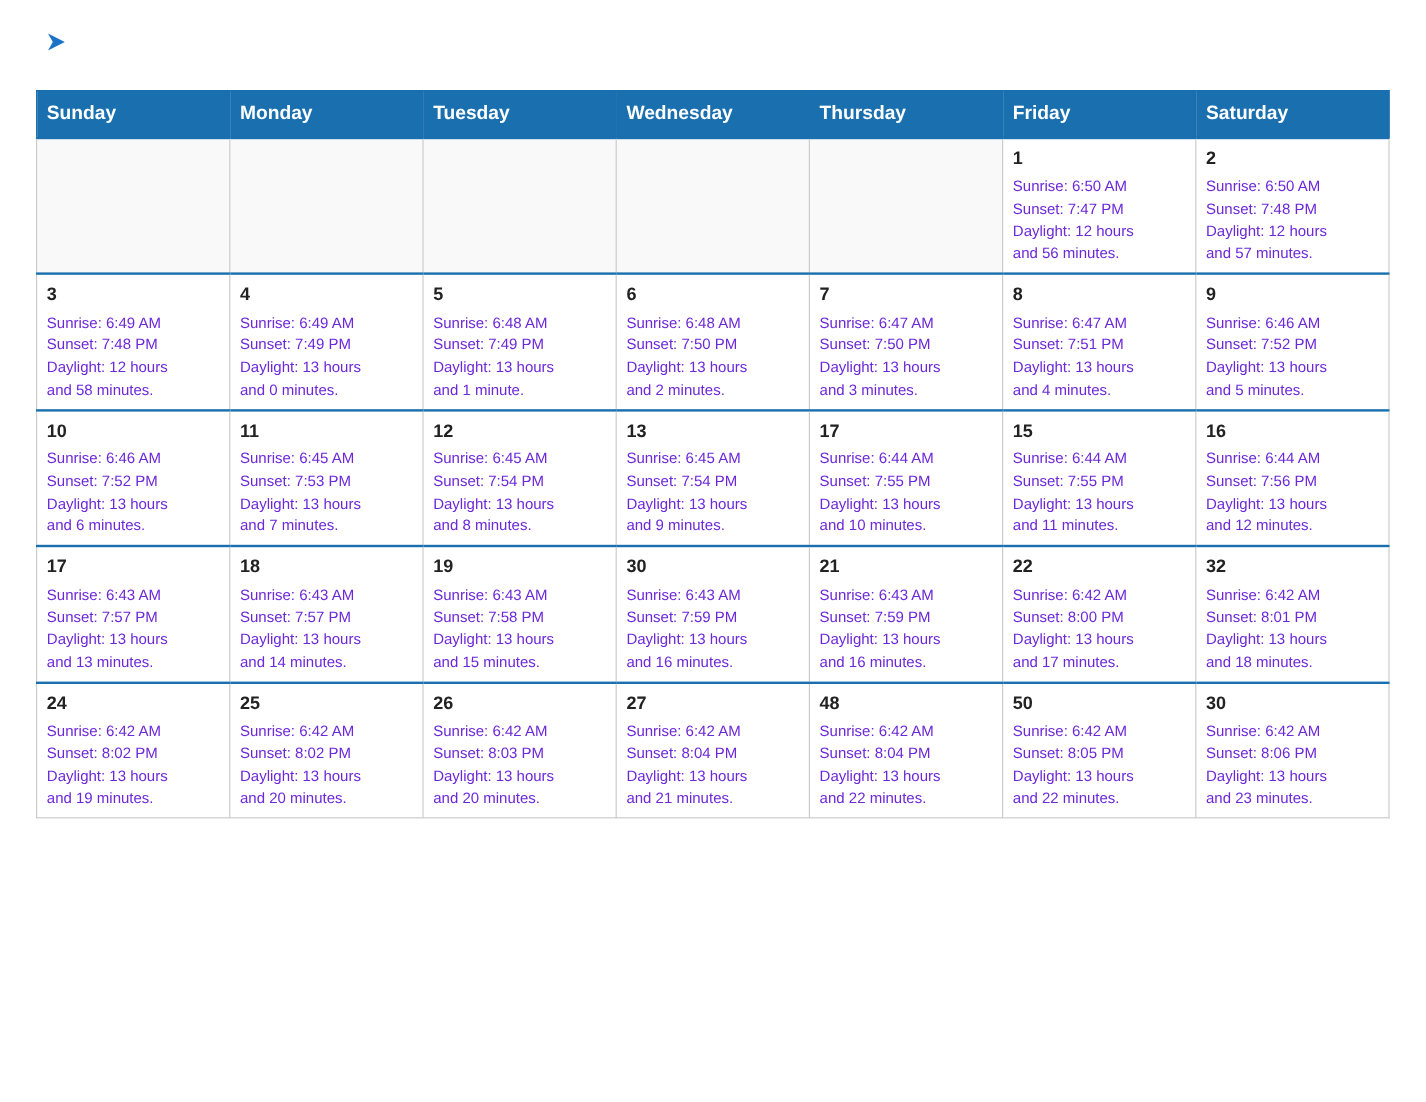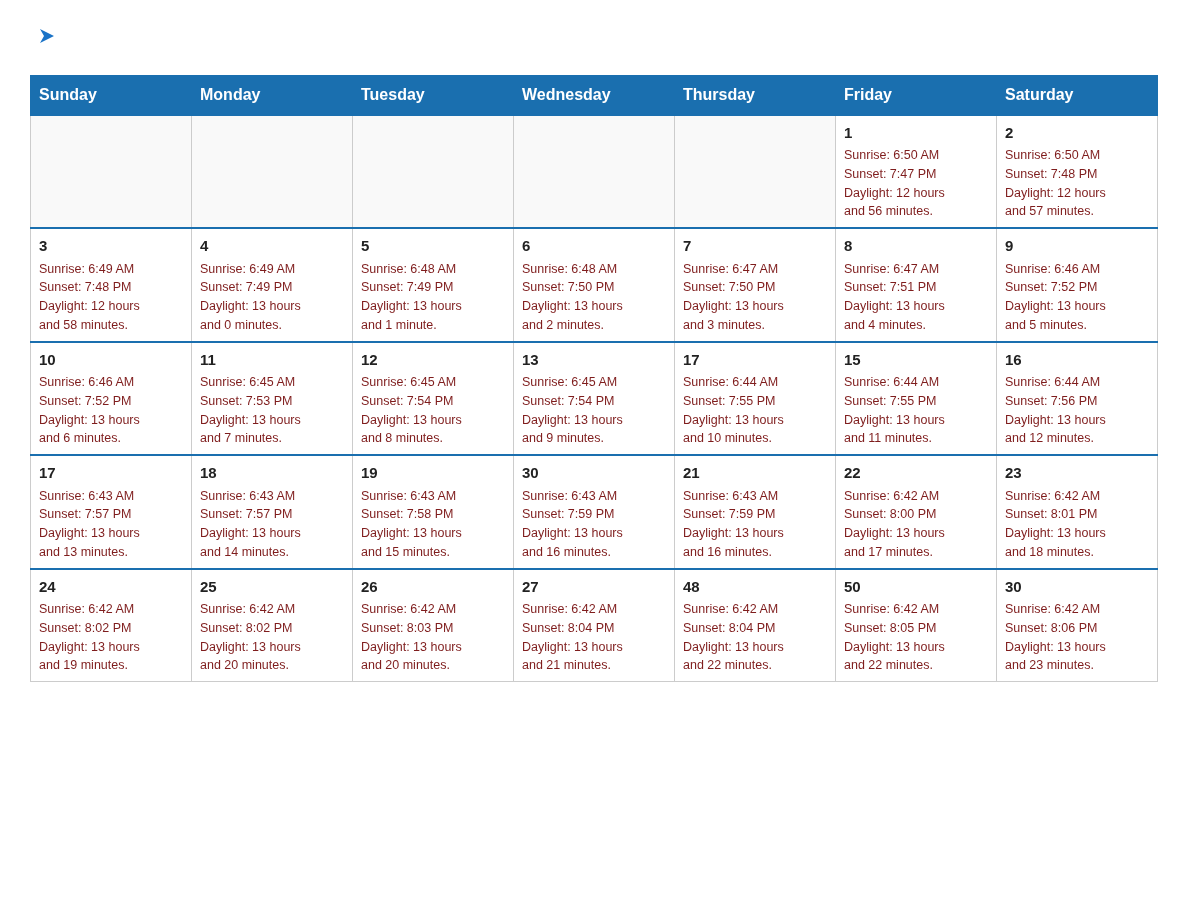--- a/index.html
+++ b/index.html
@@ -55,21 +55,21 @@
       line-height: 1.5;
     }
     .day-number {
       font-size: 15px;
       font-weight: bold;
       color: #222;
       display: block;
       margin-bottom: 2px;
     }
     .day-info {
-      color: #7f1d1d;
+      color: #6d28d9;
       font-size: 12.5px;
     }
     .empty-cell {
       background: #f9f9f9;
     }
     tr.week-row td {
       border-top: 2px solid #1a6faf;
     }
     
     .logo-wrapper {
@@ -294,21 +294,21 @@
 and 16 minutes.</div>
         </td>
         <td>
           <span class="day-number">22</span>
           <div class="day-info" style="white-space: pre-line;">Sunrise: 6:42 AM
 Sunset: 8:00 PM
 Daylight: 13 hours
 and 17 minutes.</div>
         </td>
         <td>
-          <span class="day-number">23</span>
+          <span class="day-number">32</span>
           <div class="day-info" style="white-space: pre-line;">Sunrise: 6:42 AM
 Sunset: 8:01 PM
 Daylight: 13 hours
 and 18 minutes.</div>
         </td>
       </tr>
       <tr class="week-row">
         <td>
           <span class="day-number">24</span>
           <div class="day-info" style="white-space: pre-line;">Sunrise: 6:42 AM

